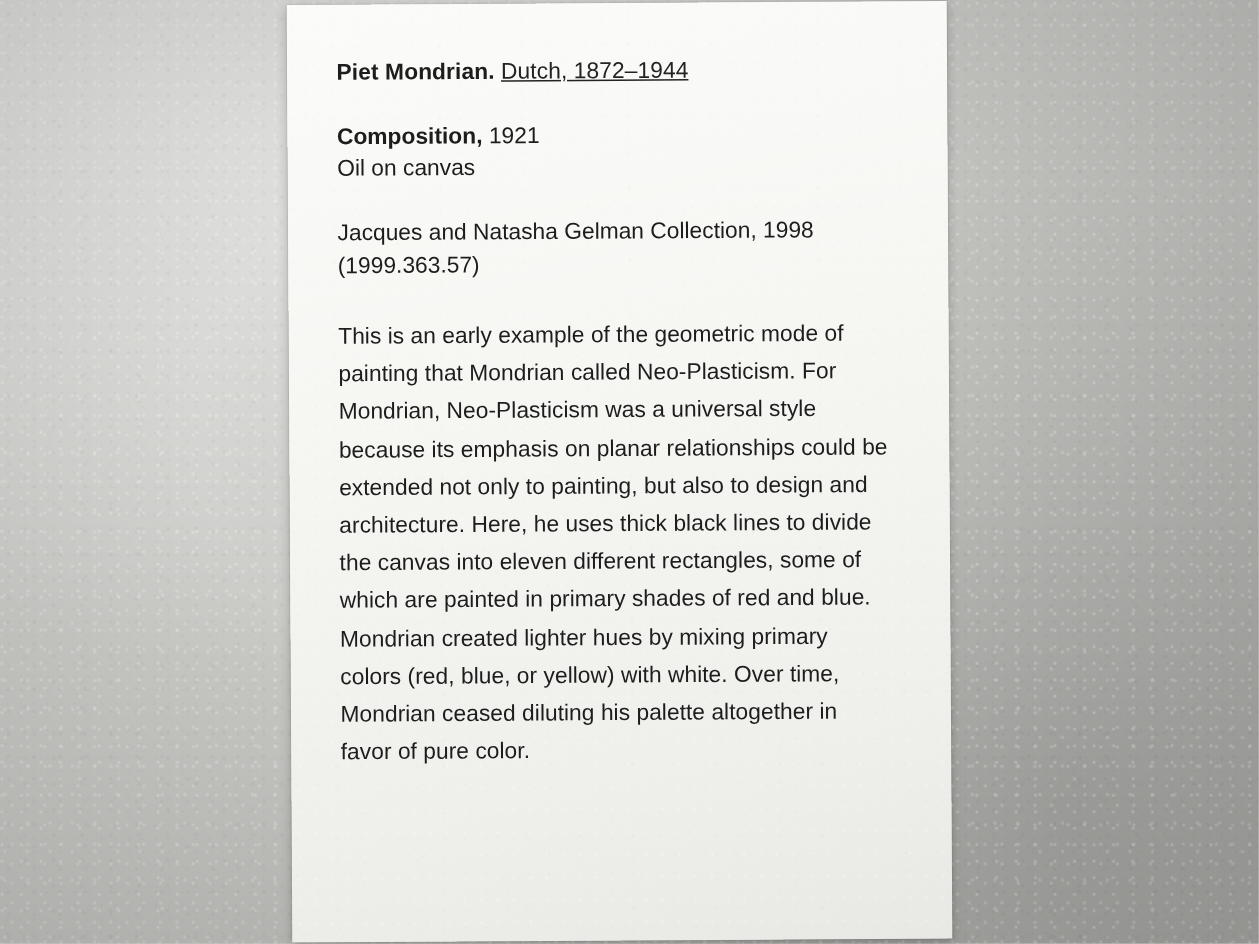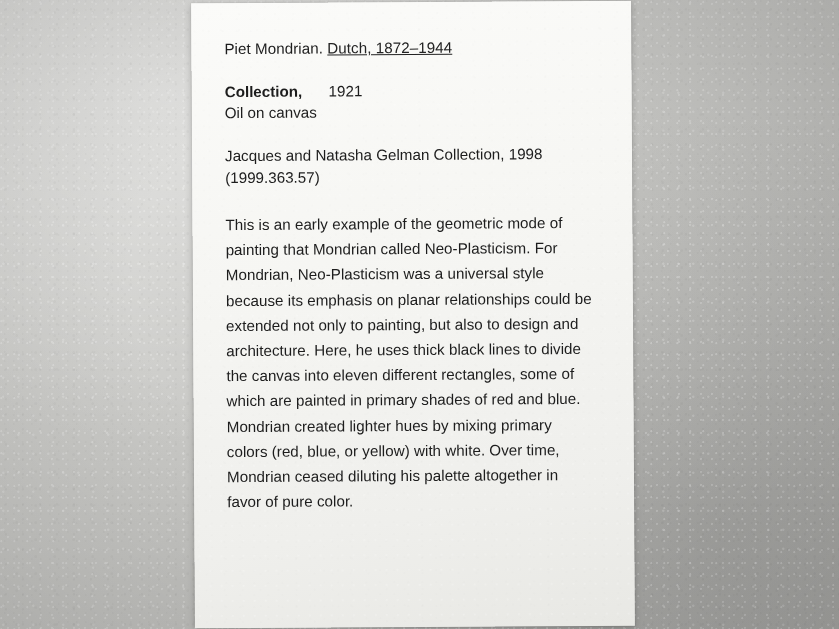--- a/index.html
+++ b/index.html
@@ -84,39 +84,38 @@
     color: #1d1d1d;
   }
 
   .line-artist {
     font-size: 15.2px;
     line-height: 20px;
     margin-bottom: 22px;
     letter-spacing: 0.05px;
   }
   .line-artist .name {
-    font-weight: normal;
+    font-weight: bold;
   }
   .line-artist .nationality {
     font-weight: normal;
     color: #232323;
     text-decoration: underline;
   }
 
   .block-title {
     font-size: 15.2px;
     line-height: 21px;
     margin-bottom: 22px;
   }
   .block-title .title {
     font-weight: bold;
   }
   .block-title .year {
     font-weight: normal;
-    margin-left: 22px;
   }
   .block-title .medium {
     display: block;
     font-weight: normal;
   }
 
   .block-credit {
     font-size: 15.2px;
     line-height: 21.5px;
     margin-bottom: 24px;
@@ -143,21 +142,21 @@
 <div id="label-panel">
   <div id="label-grain"></div>
   <div id="label-content">
 
     <div class="line-artist">
       <span class="name">Piet Mondrian.</span>
       <span class="nationality">Dutch, 1872–1944</span>
     </div>
 
     <div class="block-title">
-      <span class="title">Collection,</span>
+      <span class="title">Composition,</span>
       <span class="year">1921</span>
       <span class="medium">Oil on canvas</span>
     </div>
 
     <div class="block-credit">
       <span class="credit">Jacques and Natasha Gelman Collection, 1998</span>
       <span class="accession">(1999.363.57)</span>
     </div>
 
     <div class="block-body">This is an early example of the geometric mode of painting that Mondrian called Neo-Plasticism. For Mondrian, Neo-Plasticism was a universal style because its emphasis on planar relationships could be extended not only to painting, but also to design and architecture. Here, he uses thick black lines to divide the canvas into eleven different rectangles, some of which are painted in primary shades of red and blue. Mondrian created lighter hues by mixing primary colors (red, blue, or yellow) with white. Over time, Mondrian ceased diluting his palette altogether in favor of pure color.</div>

